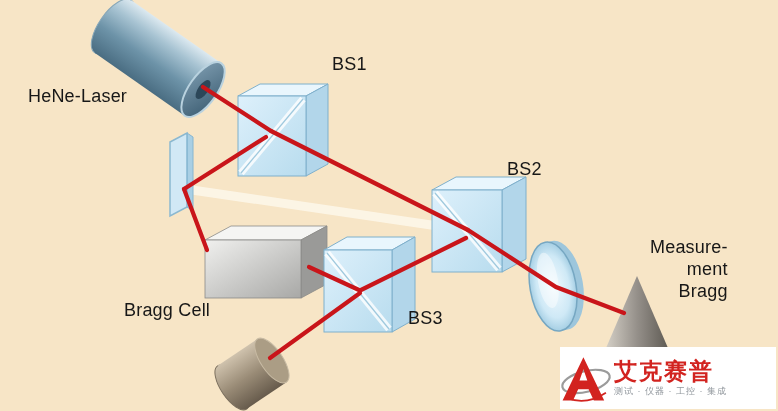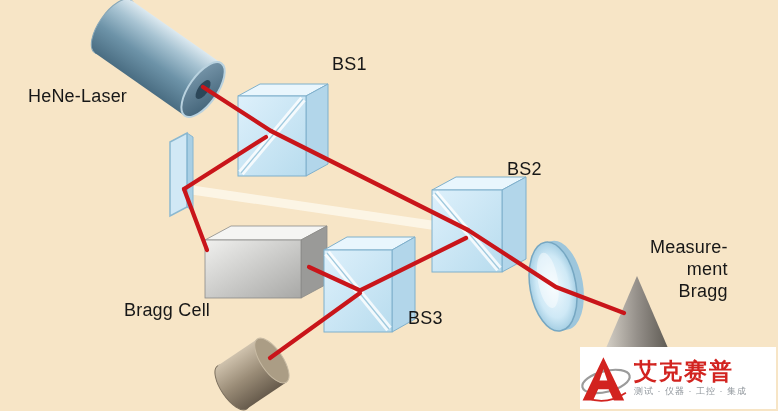--- a/index.html
+++ b/index.html
@@ -11,21 +11,21 @@
   svg.diagram{position:absolute;left:0;top:0;}
   .lbl{
     position:absolute;
     font-size:18px;font-weight:500;color:#171717;
     line-height:1.22;white-space:pre-line;
     letter-spacing:.2px;
     text-align:right;
   }
   .watermark{
     position:absolute;right:2px;bottom:2px;
-    width:196px;height:62px;background:#ffffff;
+    width:216px;height:62px;background:#ffffff;
     display:flex;align-items:center;gap:2px;
     box-sizing:border-box;padding:2px 2px 2px 0;
   }
   .wm-mark{width:52px;height:56px;flex:0 0 auto;}
   .wm-text{display:flex;flex-direction:column;line-height:1.05;}
   .wm-brand{font-size:23px;font-weight:bold;color:#d2231f;letter-spacing:2px;}
   .wm-tagline{font-size:9px;color:#90969c;letter-spacing:1px;margin-top:4px;white-space:nowrap;}
   .wm-url{font-size:12.5px;font-weight:bold;color:#d2231f;letter-spacing:.4px;}
 </style>
 </head>

